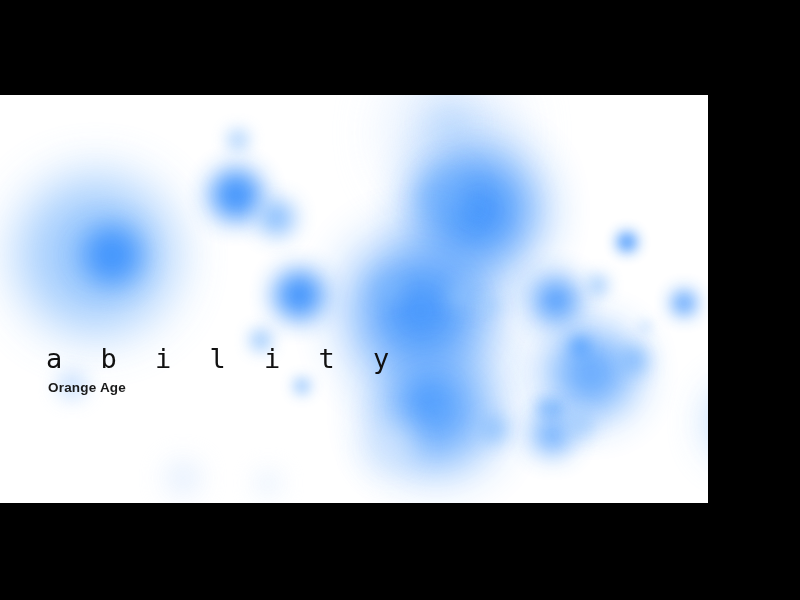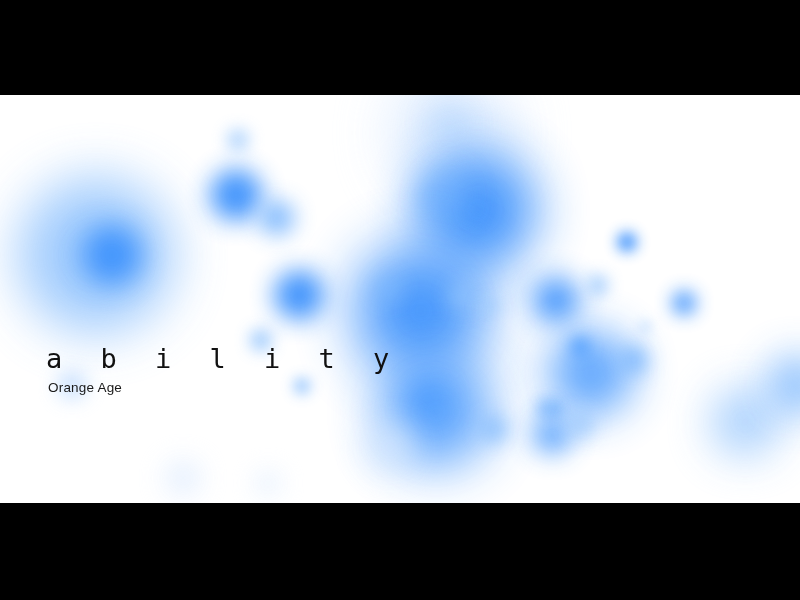--- a/index.html
+++ b/index.html
@@ -2,21 +2,21 @@
 <html><head>
 <meta charset="utf-8">
 <style>
   html, body {
     margin: 0;
     padding: 0;
     background: #000000;
   }
   #stage {
     position: relative;
-    width: 800px;
+    width: 708px;
     height: 600px;
     background: #22c55e;
     overflow: hidden;
     font-family: "Liberation Sans", sans-serif;
   }
   
   .letterbox {
     position: absolute;
     left: 0;
     width: 800px;
@@ -65,21 +65,21 @@
     font-weight: 400;
     color: #111111;
     letter-spacing: 11px;
     line-height: 1;
     white-space: nowrap;
     margin: 0;
   }
   #sub-title {
     font-family: "Liberation Sans", sans-serif;
     font-size: 13.5px;
-    font-weight: 400;
+    font-weight: 700;
     color: #1a1a1a;
     letter-spacing: 0.2px;
     line-height: 1;
     margin: 9px 0 0 2px;
     white-space: nowrap;
   }
 </style>
 </head>
 <body>
 

